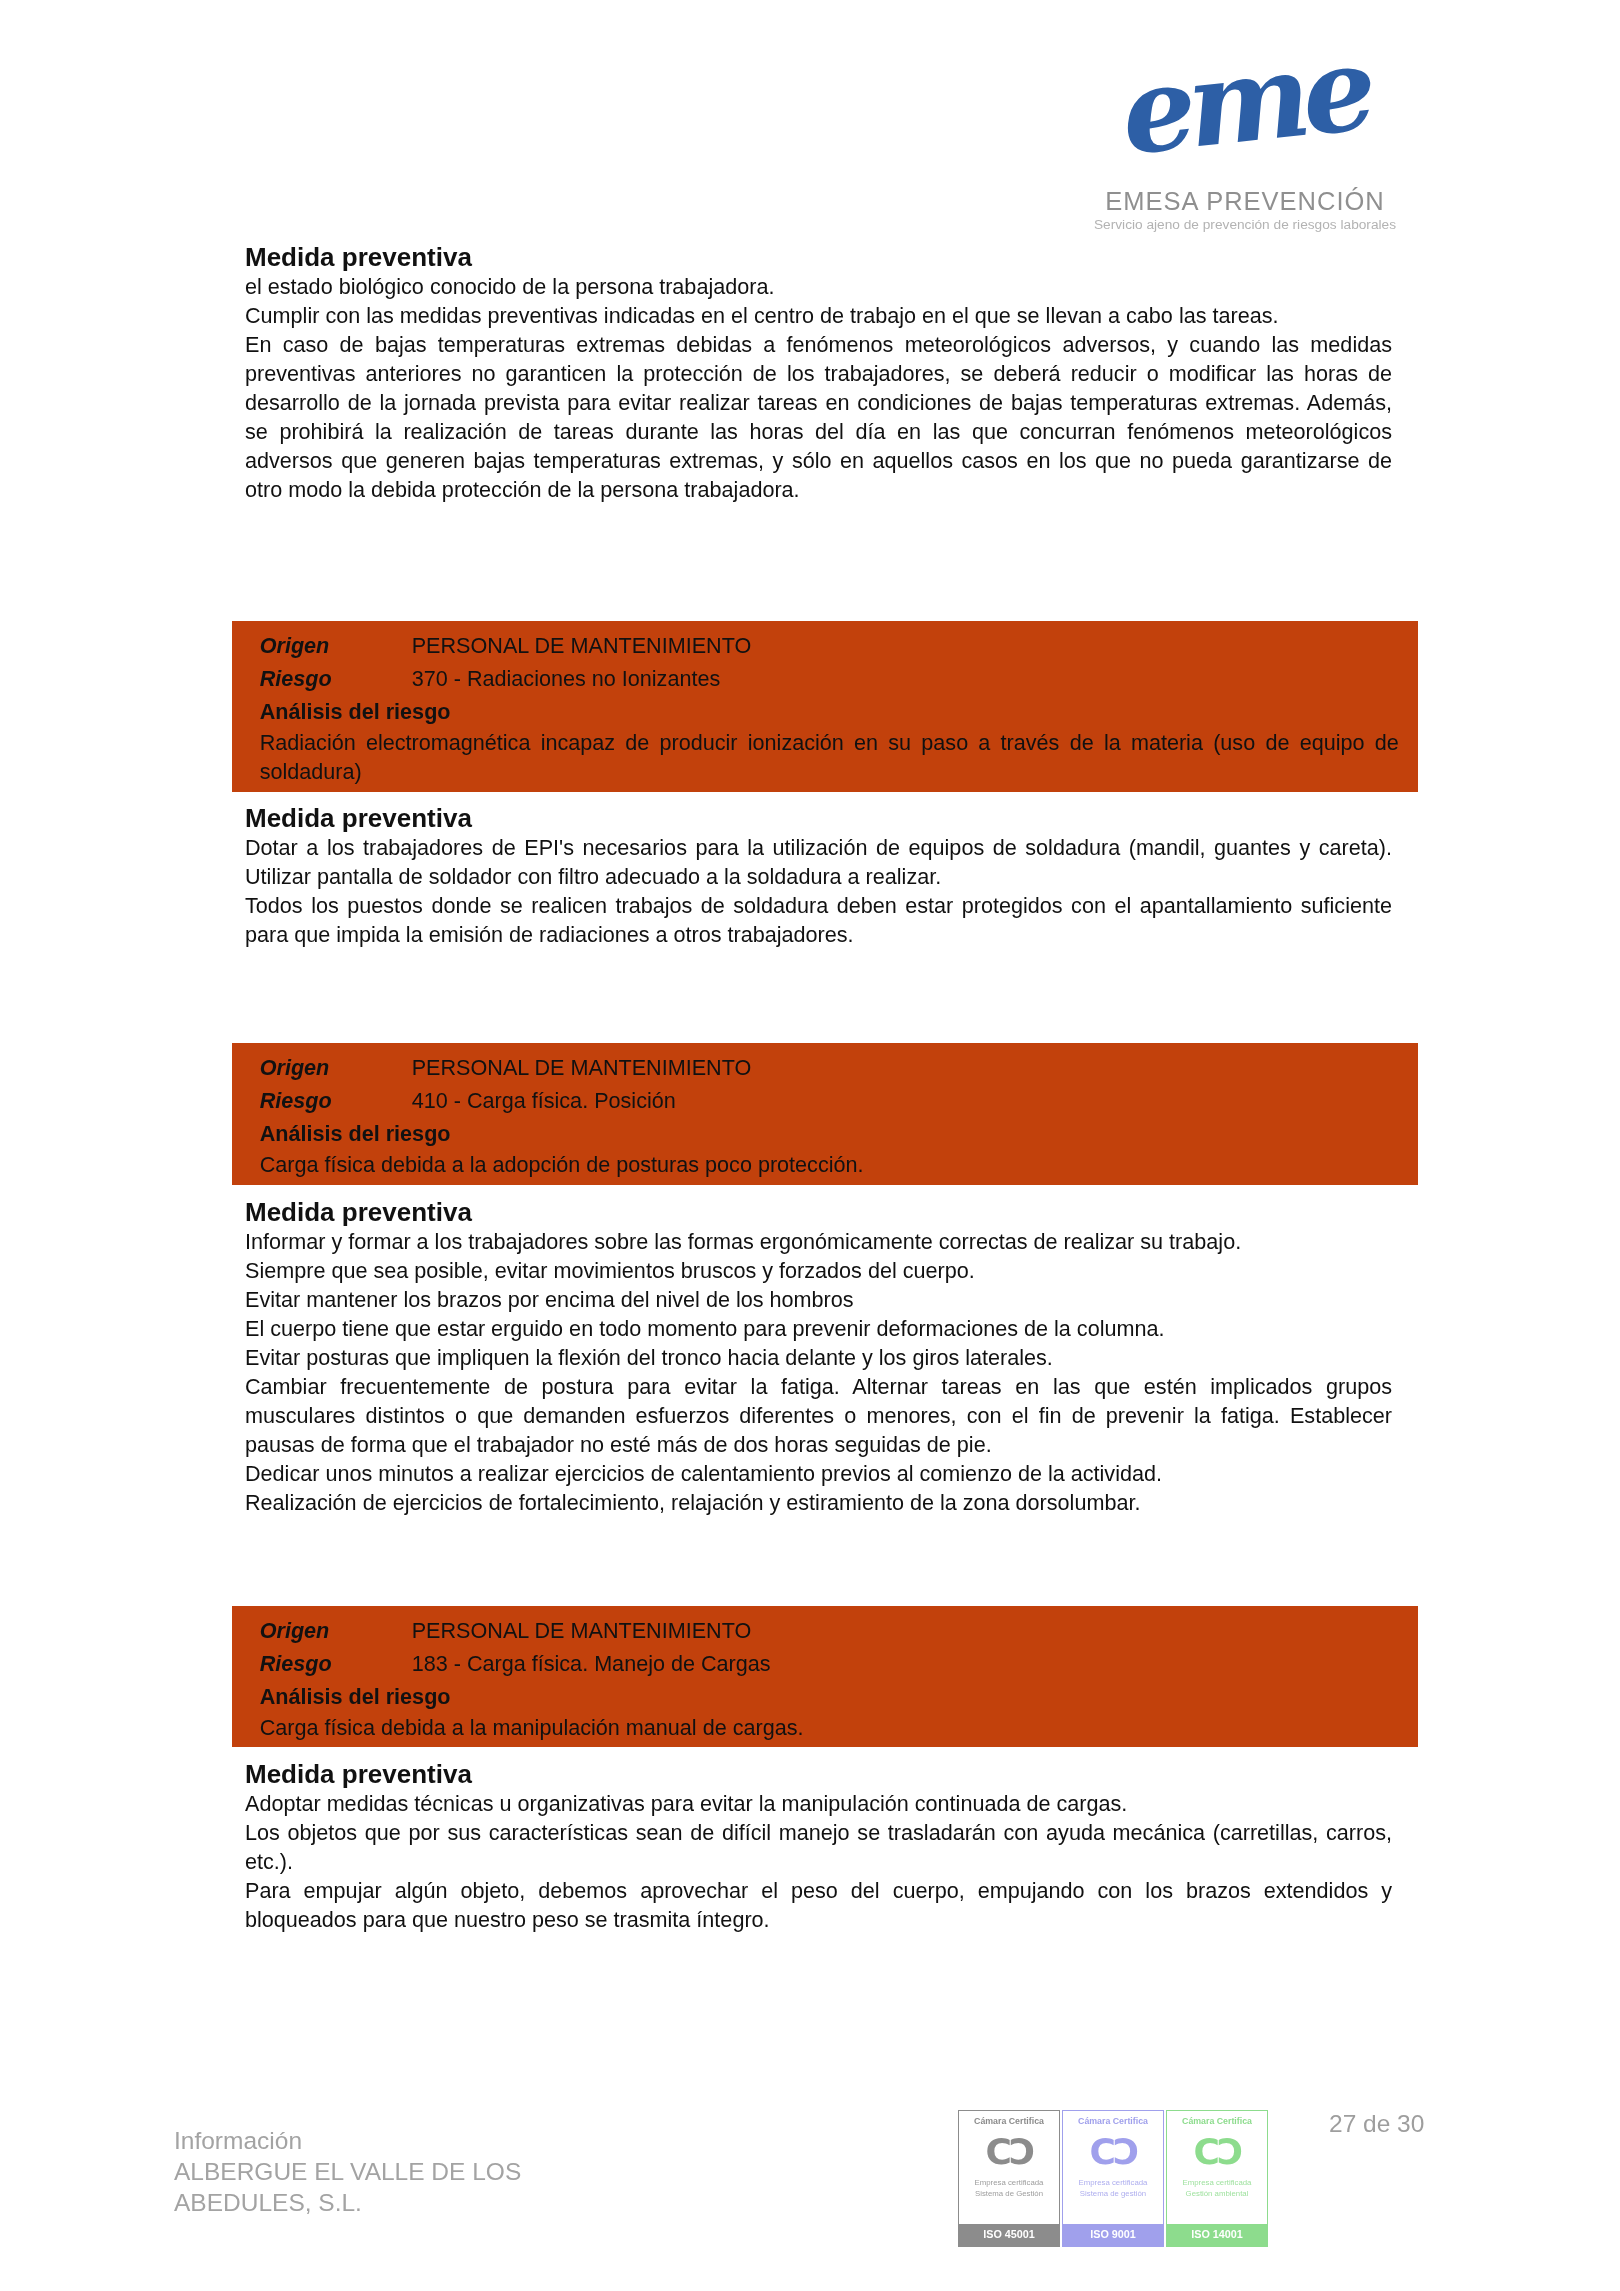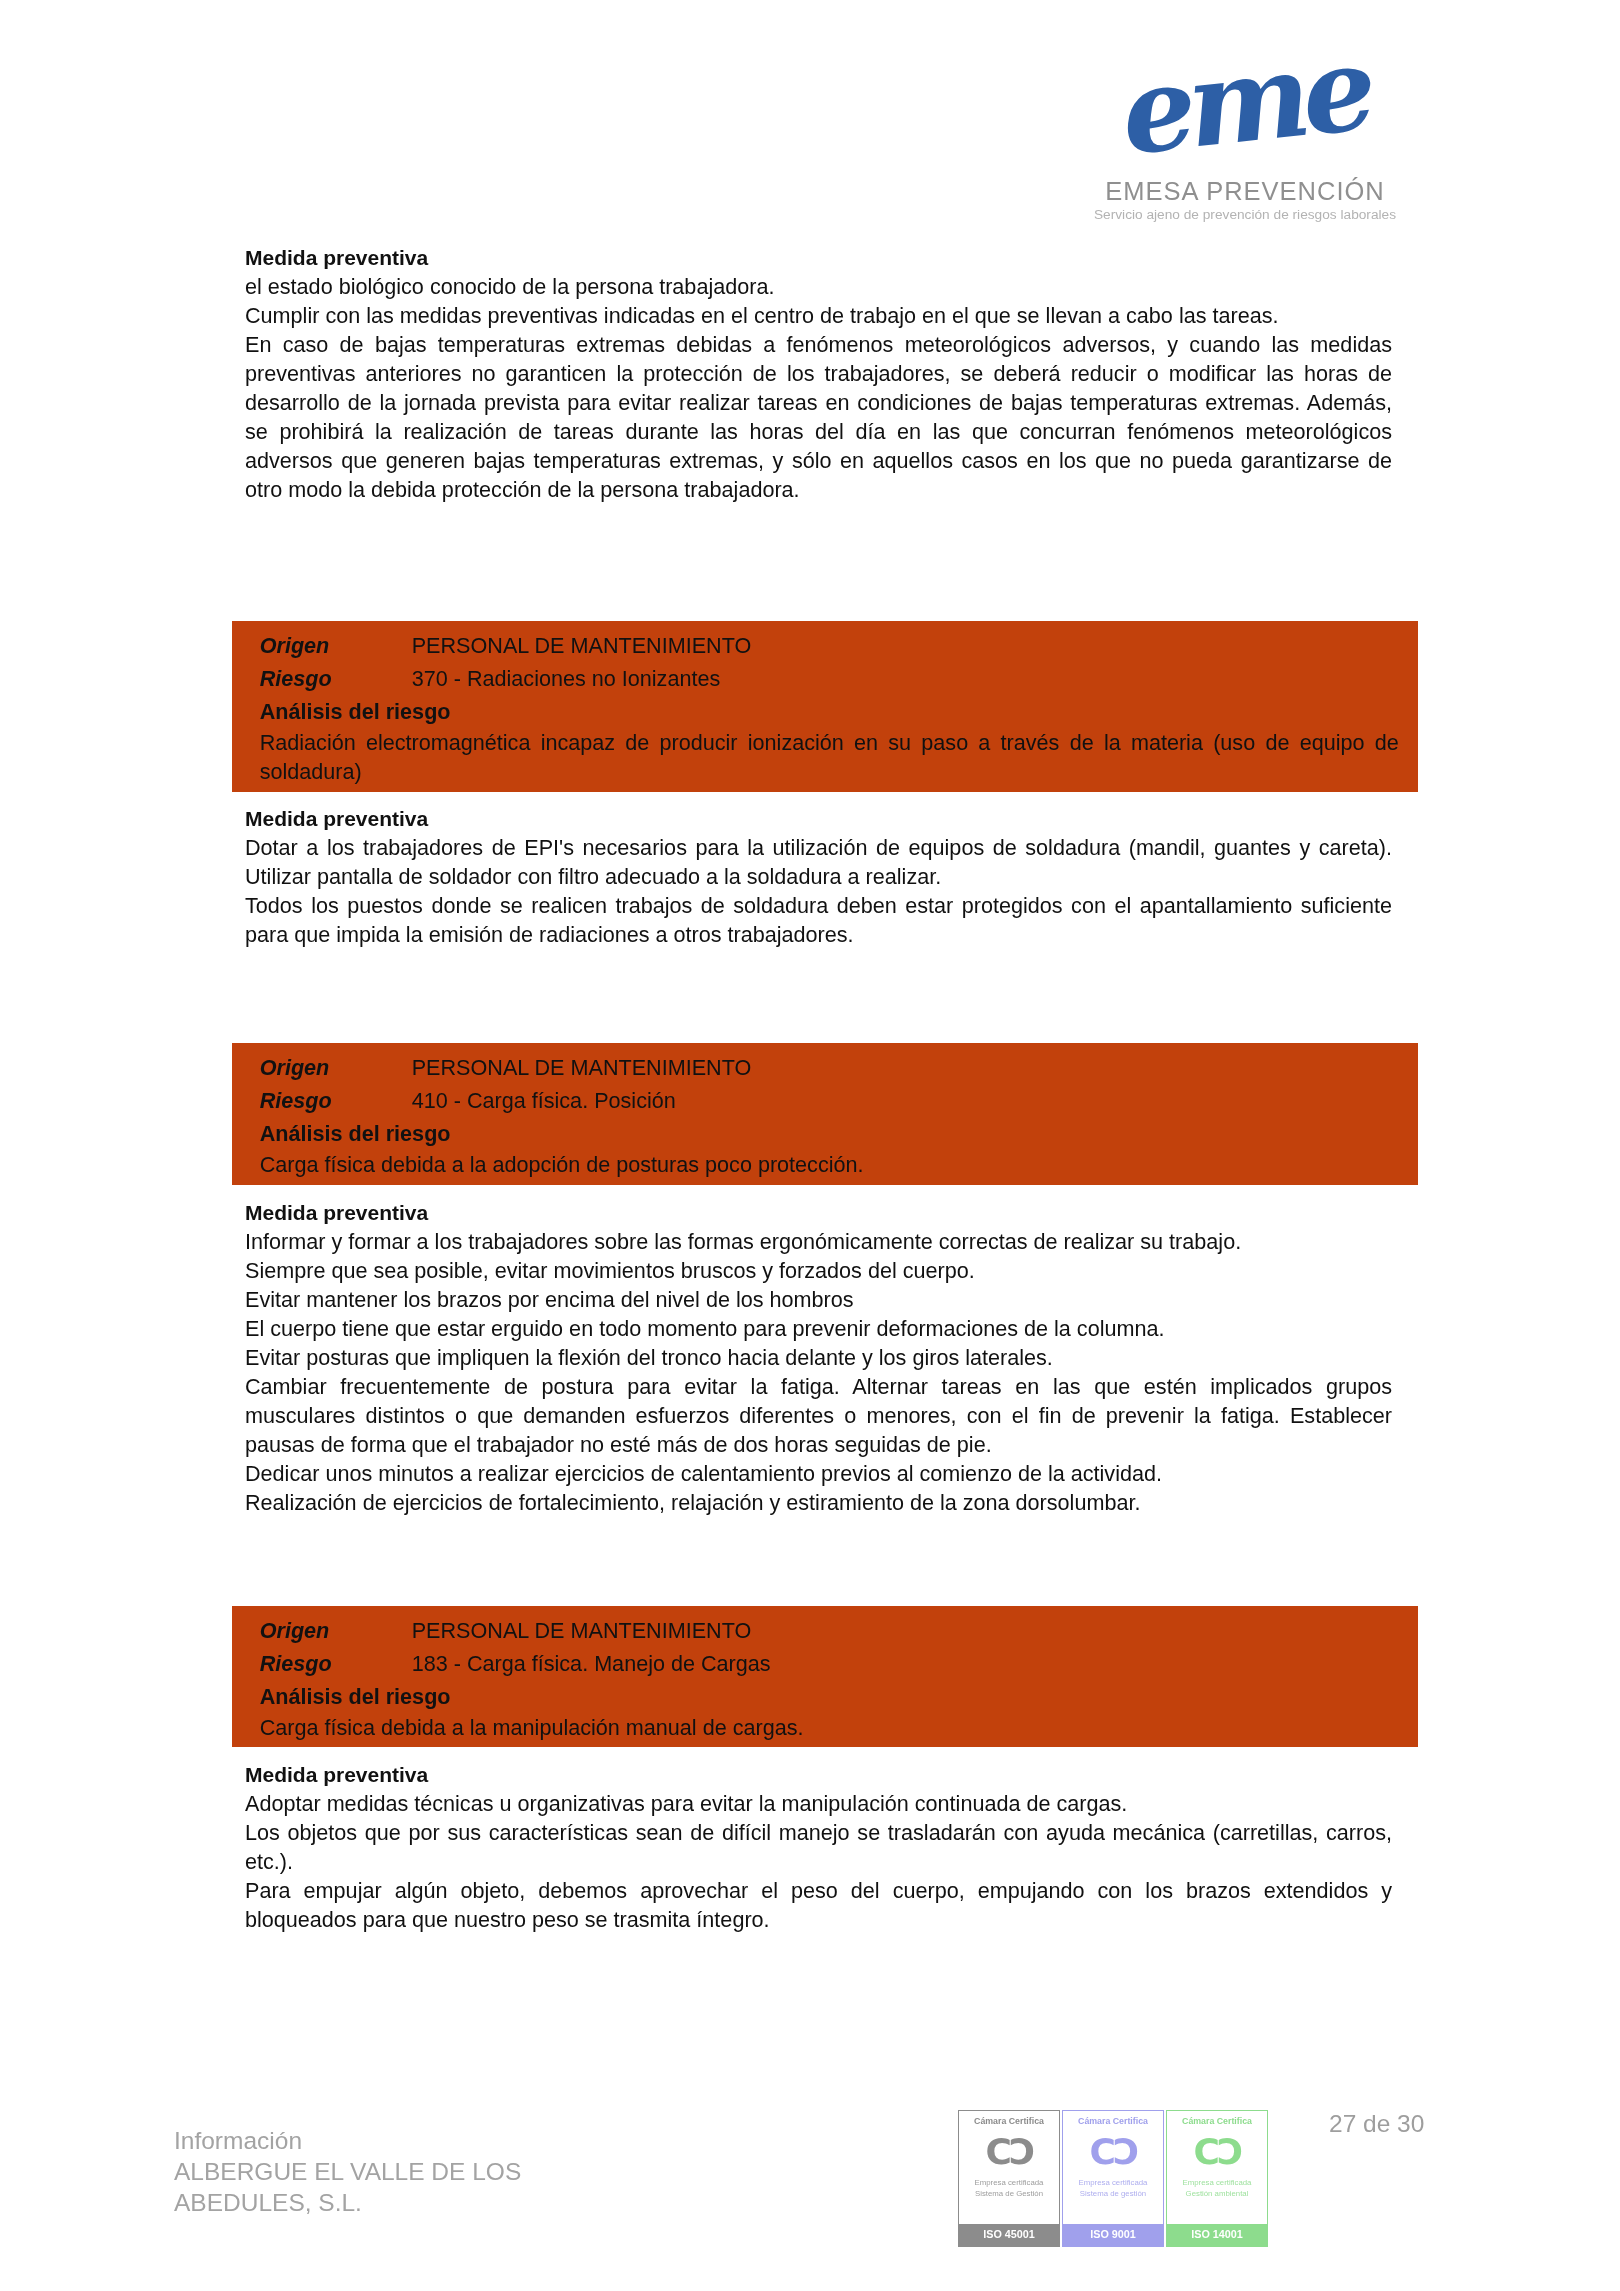--- a/index.html
+++ b/index.html
@@ -14,26 +14,26 @@
 
   
   .logo-wrap{position:absolute;top:27.4px;left:1039px;width:412px;text-align:center;}
   .logo-script{
     font-family:"DejaVu Serif", serif;
     font-style:italic;font-weight:bold;
     font-size:116px;line-height:147px;
     transform:rotate(-6deg);
     letter-spacing:-7.8px;
   }
-  .logo-brand{margin-top:3px;font-size:25.5px;line-height:29px;color:#8f8f8f;letter-spacing:1px;}
+  .logo-brand{margin-top:13px;font-size:25.5px;line-height:29px;color:#8f8f8f;letter-spacing:1px;}
   .logo-tagline{font-size:13.7px;line-height:17.6px;color:#b3b3b3;}
 
   
   .content{position:absolute;top:243px;left:245px;width:1147px;}
-  .measure h3{margin:0;font-size:21px;line-height:29px;font-weight:bold;}
+  .measure h3{margin:0;font-size:26px;line-height:29px;font-weight:bold;}
   .measure p{margin:0;text-align:justify;}
 
   .risk-box{
     box-sizing:border-box;
     margin-left:-12.7px;width:1186px;
     background:#c2410c;
     padding:7.8px 19.6px 5.9px 27.4px;
     margin-bottom:12.7px;
   }
   .risk-box.gap-a{margin-top:117px;}

